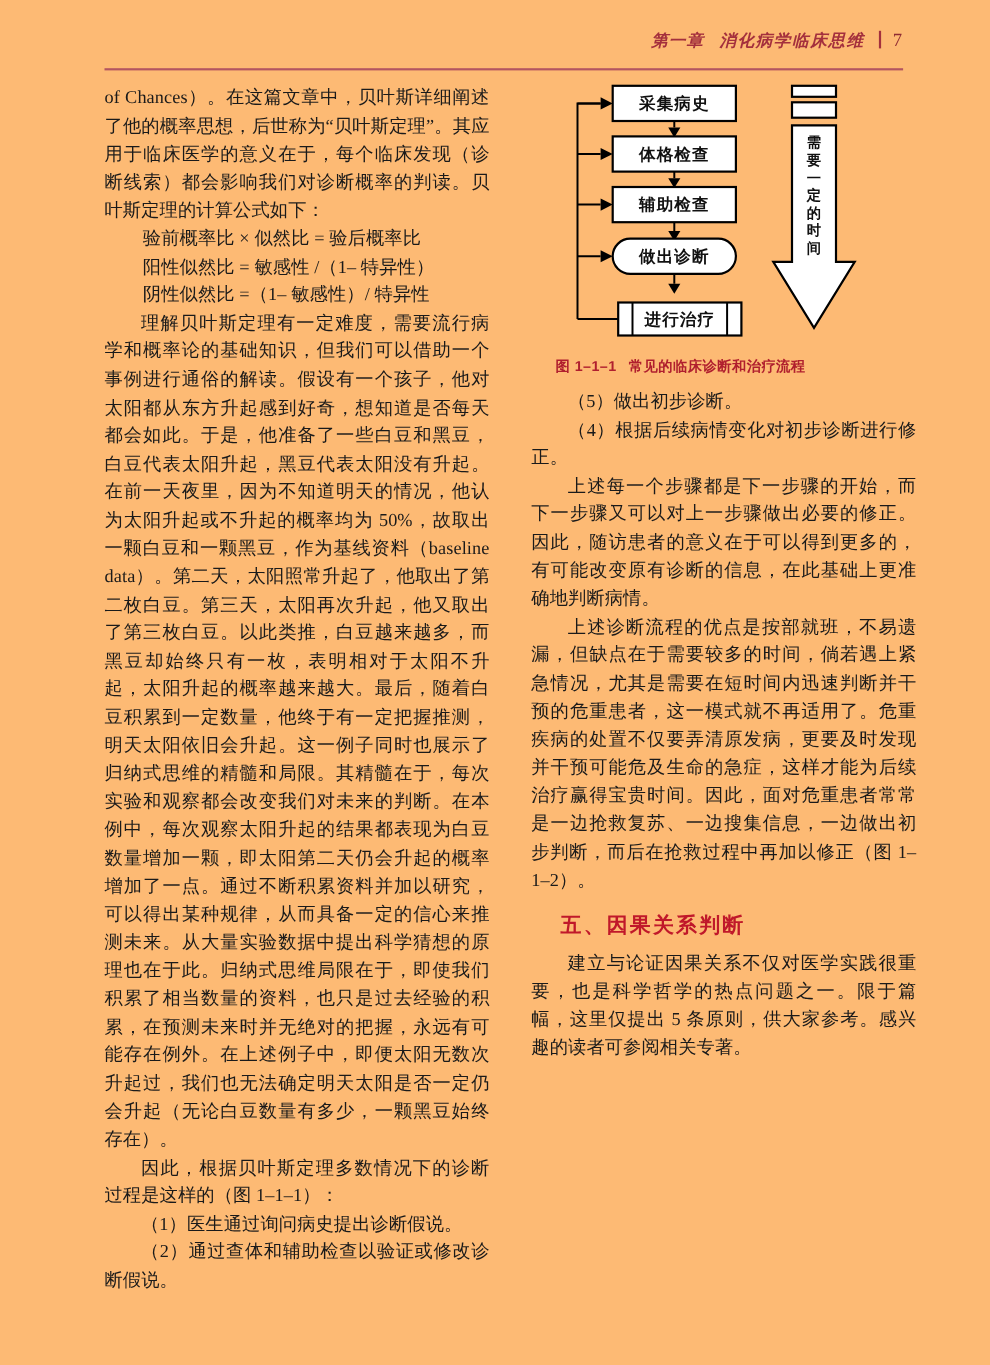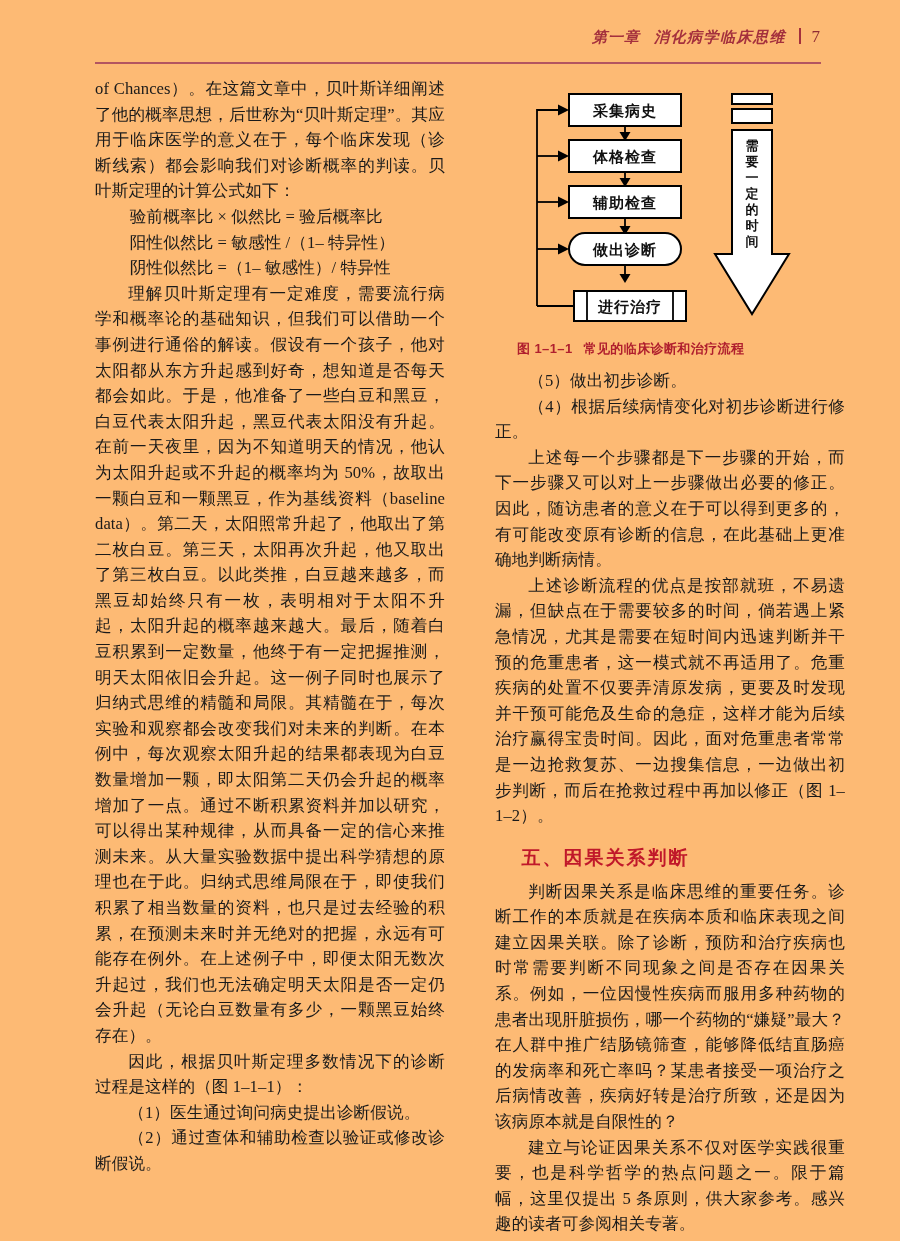--- a/index.html
+++ b/index.html
@@ -75,23 +75,22 @@
   
   #col-left {
     position: absolute;
     left: 95px;
     top: 76px;
     width: 350px;
   }
   #col-right {
     position: absolute;
     left: 483px;
-    top: 88px;
+    top: 72px;
     width: 350px;
-    margin-left: 12px;
   }
 
   p.body {
     margin: 0;
     font-size: 16.6px;
     line-height: 25.6px;
     text-align: justify;
     text-justify: inter-ideograph;
     letter-spacing: 0.1px;
     font-family: "Liberation Serif", "DejaVu Serif", serif;
@@ -284,17 +283,16 @@
       <span class="cap-num">图 1–1–1</span><span>常见的临床诊断和治疗流程</span>
     </div>
 
     <p class="body indent">（5）做出初步诊断。</p>
     <p class="body indent">（4）根据后续病情变化对初步诊断进行修正。</p>
     <p class="body indent">上述每一个步骤都是下一步骤的开始，而下一步骤又可以对上一步骤做出必要的修正。因此，随访患者的意义在于可以得到更多的，有可能改变原有诊断的信息，在此基础上更准确地判断病情。</p>
     <p class="body indent">上述诊断流程的优点是按部就班，不易遗漏，但缺点在于需要较多的时间，倘若遇上紧急情况，尤其是需要在短时间内迅速判断并干预的危重患者，这一模式就不再适用了。危重疾病的处置不仅要弄清原发病，更要及时发现并干预可能危及生命的急症，这样才能为后续治疗赢得宝贵时间。因此，面对危重患者常常是一边抢救复苏、一边搜集信息，一边做出初步判断，而后在抢救过程中再加以修正（图 1–1–2）。</p>
 
     <h2 class="section-head">五、因果关系判断</h2>
 
-    <p class="body indent">判断因果关系是临床思维的重要任务。诊断工作的本质就是在疾病本质和临床表现之间建立因果关联。除了诊断，预防和治疗疾病也时常需要判断不同现象之间是否存在因果关系。例如，一位因慢性疾病而服用多种药物的患者出现肝脏损伤，哪一个药物的“嫌疑”最大？在人群中推广结肠镜筛查，能够降低结直肠癌的发病率和死亡率吗？某患者接受一项治疗之后病情改善，疾病好转是治疗所致，还是因为该病原本就是自限性的？</p>
     <p class="body indent">建立与论证因果关系不仅对医学实践很重要，也是科学哲学的热点问题之一。限于篇幅，这里仅提出 5 条原则，供大家参考。感兴趣的读者可参阅相关专著。</p>
   </div>
 
 </div>
 
 </body></html>

